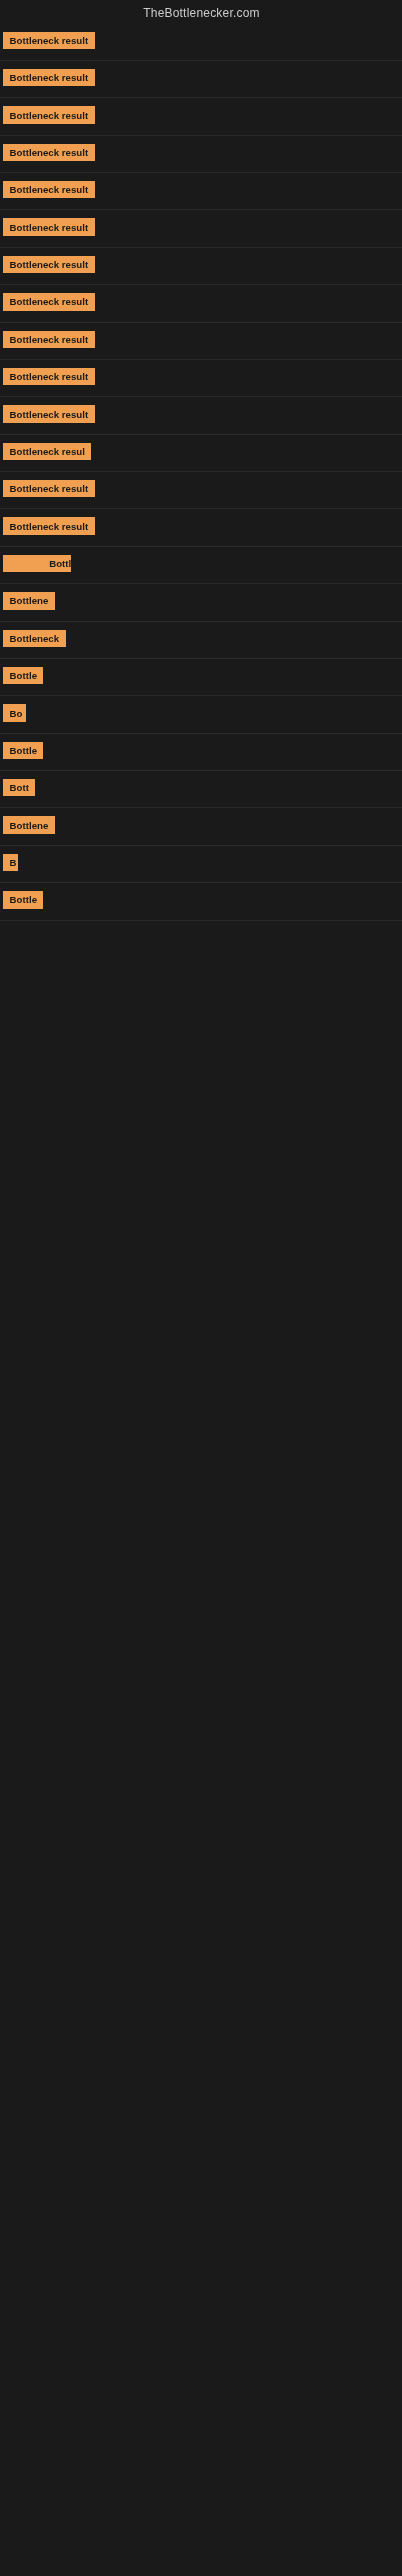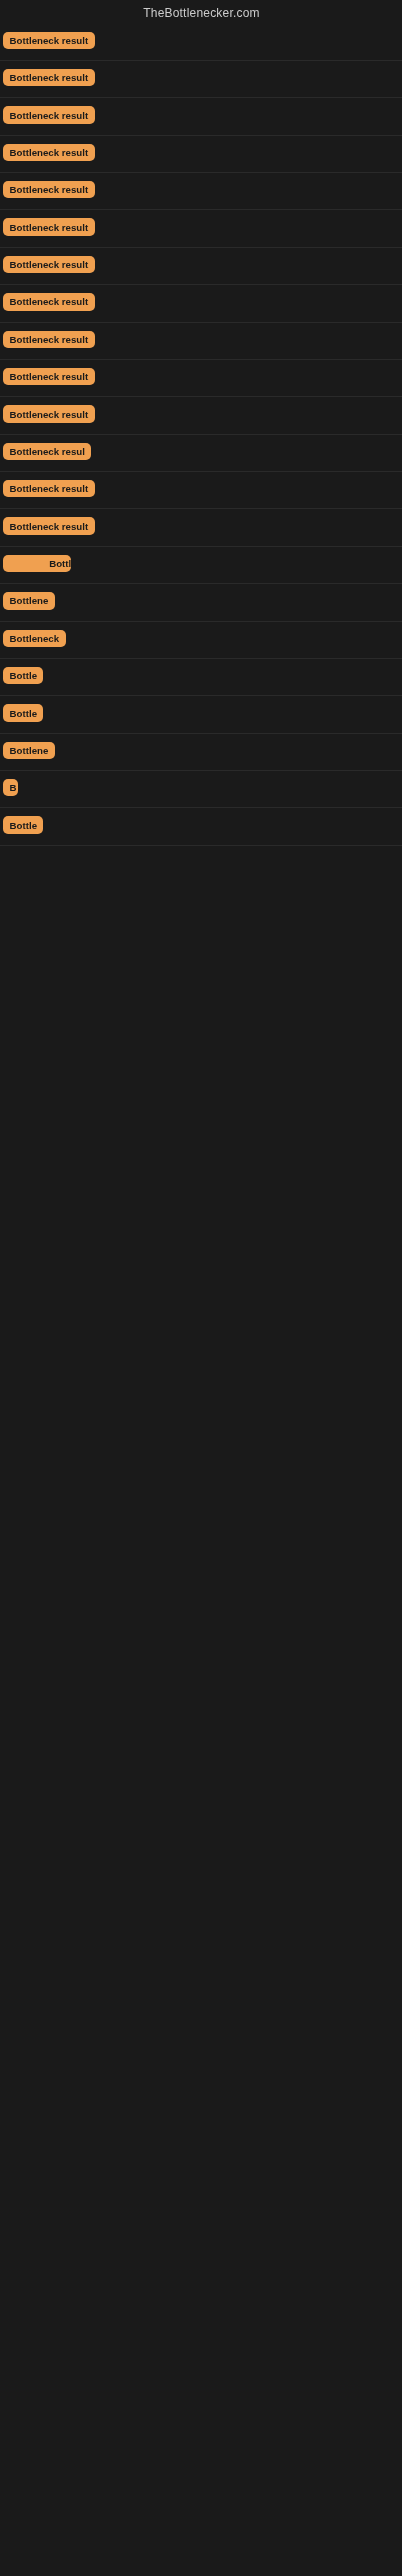--- a/index.html
+++ b/index.html
@@ -24,21 +24,21 @@
       letter-spacing: 0.2px;
     }
 
     .bottleneck-badge {
       display: inline-block;
       background-color: #f0a050;
       color: #1a1a1a;
       font-size: 9.7px;
       font-weight: bold;
       padding: 3.2px 6.4px;
-      border-radius: 5px;
+      border-radius: 0;
       margin-left: 1.6px;
       white-space: nowrap;
       overflow: hidden;
     }
 
     .row {
       padding: 8px 1.6px 8px 1.6px;
       border-bottom: 0.8px solid #2a2a2a;
     }
   </style>
@@ -61,18 +61,20 @@
     <div class="row"><div class="bottleneck-badge" style="max-width: 97px;">Bottleneck result</div></div>
     <div class="row"><div class="bottleneck-badge" style="max-width: 97px;">Bottleneck result</div></div>
     <div class="row"><div class="bottleneck-badge" style="max-width: 97px;">Bottleneck result</div></div>
     <div class="row"><div class="bottleneck-badge" style="max-width: 89px;">Bottleneck resul</div></div>
     <div class="row"><div class="bottleneck-badge" style="max-width: 97px;">Bottleneck result</div></div>
     <div class="row"><div class="bottleneck-badge" style="max-width: 95px;">Bottleneck result</div></div>
     <div class="row"><div class="bottleneck-badge" style="max-width: 68px; padding-left: 46px;">Bottleneck r</div></div>
     <div class="row"><div class="bottleneck-badge" style="max-width: 56px;">Bottlene</div></div>
     <div class="row"><div class="bottleneck-badge" style="max-width: 63px;">Bottleneck</div></div>
     <div class="row"><div class="bottleneck-badge" style="max-width: 44px;">Bottle</div></div>
+    <div class="row"><div class="bottleneck-badge" style="max-width: 22.5px;">Bo</div></div>
     <div class="row"><div class="bottleneck-badge" style="max-width: 45px;">Bottle</div></div>
+    <div class="row"><div class="bottleneck-badge" style="max-width: 32px;">Bott</div></div>
     <div class="row"><div class="bottleneck-badge" style="max-width: 52px;">Bottlene</div></div>
     <div class="row"><div class="bottleneck-badge" style="max-width: 14.5px;">B</div></div>
     <div class="row"><div class="bottleneck-badge" style="max-width: 42px;">Bottle</div></div>
   </div>
 
 
 </body></html>

